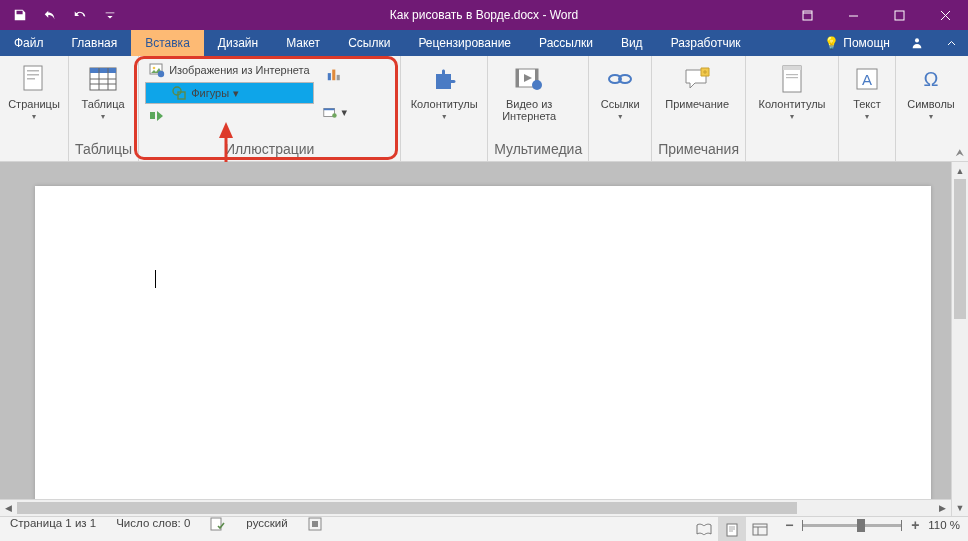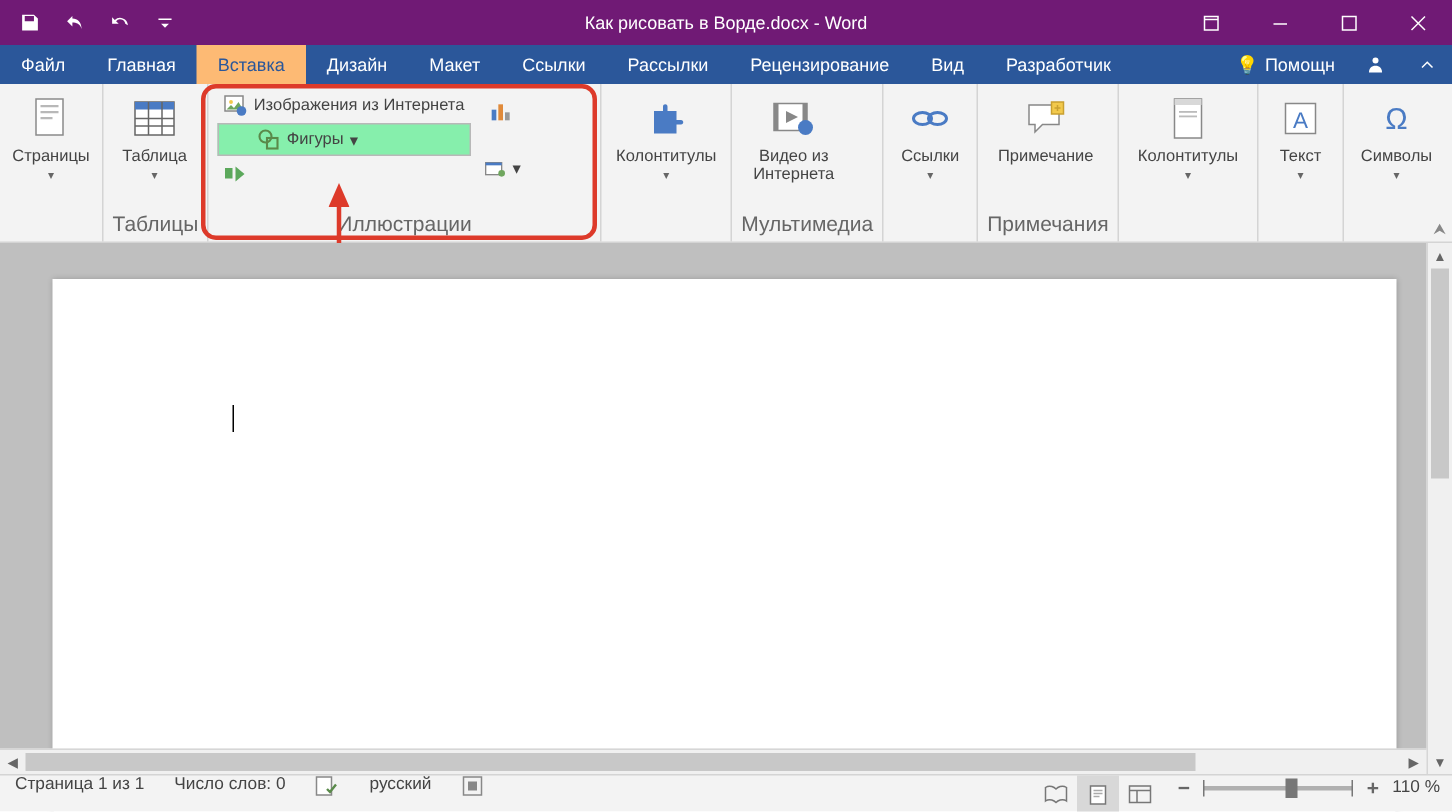--- a/index.html
+++ b/index.html
@@ -26,21 +26,21 @@
 
 .ribbon { height: 106px; background: #f3f3f3; border-bottom: 1px solid #d4d4d4; display: flex; position: relative; }
 .group { border-right: 1px solid #d4d4d4; padding: 4px 6px 2px 6px; display: flex; flex-direction: column; justify-content: space-between; }
 .group-body { display: flex; align-items: flex-start; gap: 4px; flex: 1; }
 .group-label { text-align: center; font-size: 14px; color: #666; padding-bottom: 2px; }
 .big-btn { width: 56px; display: flex; flex-direction: column; align-items: center; gap: 2px; padding: 2px; cursor: pointer; font-size: 11px; color: #444; text-align: center; }
 .big-btn .icon-box { width: 34px; height: 34px; display: flex; align-items: center; justify-content: center; }
 .big-btn .drop { font-size: 8px; color: #666; }
 .small-stack { display: flex; flex-direction: column; gap: 2px; }
 .small-btn { display: flex; align-items: center; gap: 4px; padding: 2px 4px; font-size: 11px; color: #444; cursor: pointer; white-space: nowrap; }
-.small-btn.highlight { background: #86efac; border: 1px solid #b8b8b8; padding-left: 25px; }
+.small-btn.highlight { background: #0ea5e9; border: 1px solid #b8b8b8; padding-left: 25px; }
 .small-btn .si { width: 16px; height: 16px; display: flex; align-items: center; justify-content: center; }
 
 
 .red-box { position: absolute; left: 134px; top: 0px; width: 264px; height: 104px; border: 3px solid #dd3a2a; border-radius: 10px; pointer-events: none; }
 .arrow { position: absolute; left: 219px; top: 122px; width: 14px; height: 150px; pointer-events: none; }
 
 
 .doc-area { position: absolute; top: 162px; bottom: 25px; left: 0; right: 0; background: #bfbfbf; }
 .doc-area .page { position: absolute; left: 35px; top: 24px; width: 896px; height: 600px; background: #fff; box-shadow: 0 0 4px rgba(0,0,0,.2); }
 .cursor { position: absolute; left: 155px; top: 270px; width: 1px; height: 18px; background: #000; }
@@ -119,22 +119,22 @@
   </div>
 </div>
 
 <div class="tabs">
   <div class="tab">Файл</div>
   <div class="tab">Главная</div>
   <div class="tab active">Вставка</div>
   <div class="tab">Дизайн</div>
   <div class="tab">Макет</div>
   <div class="tab">Ссылки</div>
+  <div class="tab">Рецензирование</div>
   <div class="tab">Рассылки</div>
-  <div class="tab">Рецензирование</div>
   <div class="tab">Вид</div>
   <div class="tab">Разработчик</div>
   <div class="spacer"></div>
   <div class="help">
     <span>💡</span>
     <span>Помощн</span>
   </div>
   <div class="share-btn">
       <svg width="14" height="14" viewBox="0 0 16 16" fill="#fff">
         <circle cx="8" cy="5" r="2.3"></circle>

